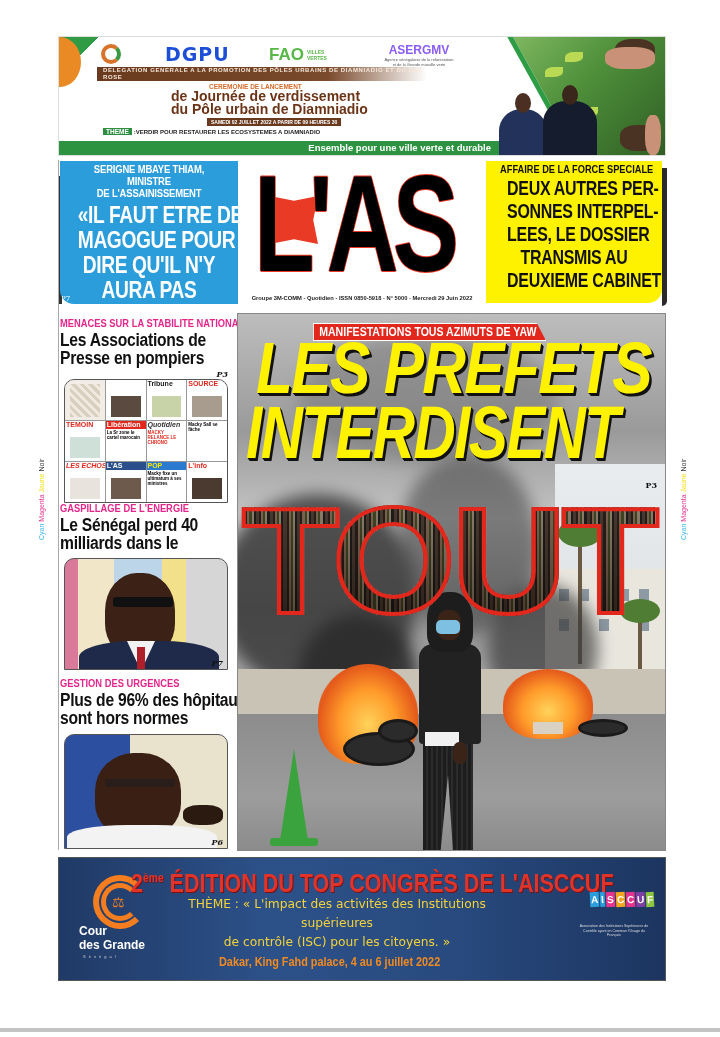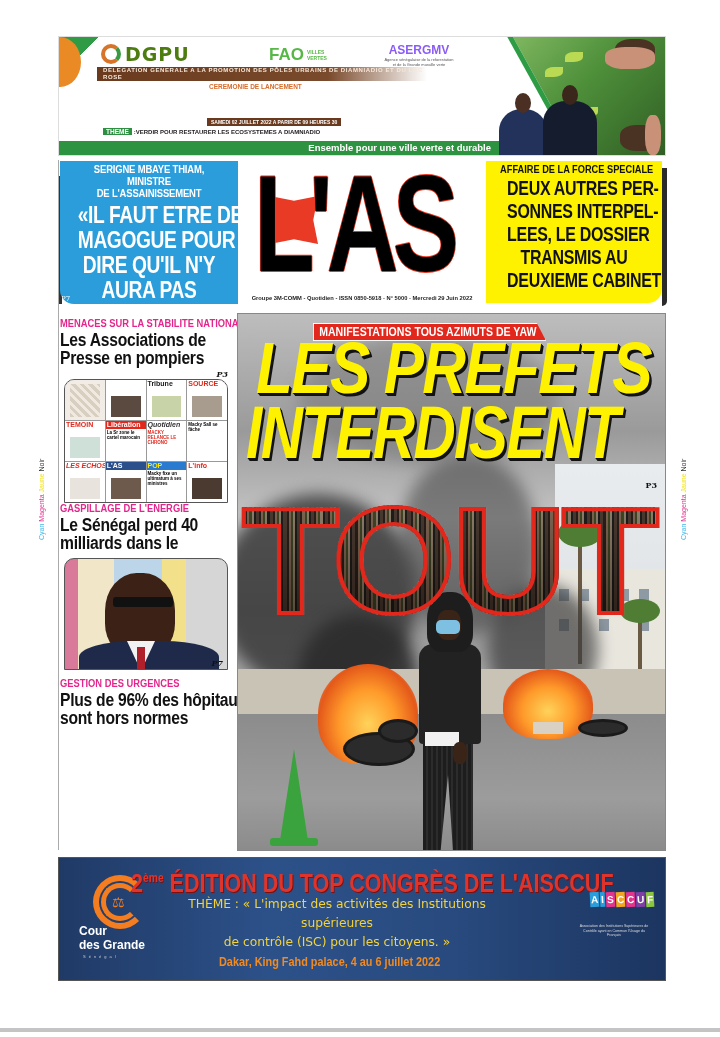--- a/index.html
+++ b/index.html
@@ -11,21 +11,21 @@
   .cmyk.right { left: 680px; top: 540px; }
   .cmyk .c { color: #3fb8e8; } .cmyk .m { color: #e4348e; } .cmyk .j { color: #f2e21a; } .cmyk .n { color: #333; }
   .side-rule-left { position: absolute; left: 58px; top: 160px; width: 1px; height: 690px; background: #aaa; }
 
   
   .ad-top { position: absolute; left: 58px; top: 36px; width: 608px; height: 120px; background: #ffffff; overflow: hidden; border: 1px solid #ddd; }
   .ad-top .orange-blob { position: absolute; left: -20px; top: 0px; width: 42px; height: 50px; background: #e98a24; border-radius: 0 50% 50% 0; }
   .ad-top .green-corner { position: absolute; left: 0; top: 0; width: 50px; height: 30px; background: linear-gradient(135deg, #2f9b45 50%, transparent 50%); }
   .ad-top .dgpu-logo { position: absolute; left: 42px; top: 6px; display: flex; align-items: center; gap: 4px; }
   .ad-top .dgpu-circle { width: 20px; height: 20px; border-radius: 50%; border: 4px solid #d7742a; border-right-color: #3a9a43; }
-  .ad-top .dgpu-text { font-family: "DejaVu Sans", sans-serif; font-weight: bold; font-size: 19px; color: #4d7c0f; letter-spacing: 1px; }
+  .ad-top .dgpu-text { font-family: "DejaVu Sans", sans-serif; font-weight: bold; font-size: 19px; color: #1d4ed8; letter-spacing: 1px; margin-left: 40px; }
   .ad-top .fao { position: absolute; left: 210px; top: 8px; color: #58b847; font-weight: bold; font-size: 17px; display: flex; align-items: center; gap: 3px; }
   .ad-top .fao small { font-size: 5px; line-height: 6px; display: block; color: #58b847; }
   .ad-top .asergmv { position: absolute; left: 325px; top: 6px; text-align: center; }
   .ad-top .asergmv b { display: block; color: #8b5cf6; font-size: 12px; font-weight: bold; }
   .ad-top .asergmv span { display: block; font-size: 4px; color: #555; width: 70px; }
   .ad-top .brown-band { position: absolute; left: 38px; top: 30px; width: 330px; height: 14px; background: linear-gradient(90deg, #6a3a1e, #7a4a2c 70%, rgba(255,255,255,0)); color: #f6e8da; font-size: 6px; font-weight: bold; line-height: 7px; padding-left: 6px; letter-spacing: 0.6px; }
   .ad-top .ceremonie { position: absolute; left: 150px; top: 46px; color: #d66b2a; font-size: 6.5px; font-weight: bold; }
   .ad-top .journee { position: absolute; left: 112px; top: 53px; color: #6b3417; font-size: 14px; font-weight: bold; line-height: 13px; font-family: "Liberation Sans", sans-serif; }
   .ad-top .samedi { position: absolute; left: 148px; top: 81px; background: #6a3a1e; color: #fff; font-size: 5px; padding: 1px 4px; font-weight: bold; }
   .ad-top .theme-row { position: absolute; left: 44px; top: 91px; display: flex; align-items: center; gap: 2px; }
@@ -165,20 +165,24 @@
       <small>VILLES</small>
       <small>VERTES</small>
     </span>
   </div>
   <div class="asergmv">
     <b>ASERGMV</b>
     <span>Agence sénégalaise de la reforestation et de la Grande muraille verte</span>
   </div>
   <div class="brown-band">DELEGATION GENERALE A LA PROMOTION DES PÔLES URBAINS DE DIAMNIADIO ET DU LAC ROSE</div>
   <div class="ceremonie">CEREMONIE DE LANCEMENT</div>
+  <div class="journee">
+    <div>de Journée de verdissement</div>
+    <div>du Pôle urbain de Diamniadio</div>
+  </div>
   <div class="samedi">SAMEDI 02 JUILLET 2022 A PARIR DE 09 HEURES 30</div>
   <div class="theme-row">
     <span class="theme-tag">THEME</span>
     <span class="theme-text">:VERDIR POUR RESTAURER LES ECOSYSTEMES A DIAMNIADIO</span>
   </div>
   <div class="people">
     <div class="person" style="left:0;width:48px;height:48px;background:#22325a;">
         <div class="head"></div>
       </div>
     <div class="person" style="left:44px;width:54px;height:56px;background:#151c2e;">
@@ -298,20 +302,27 @@
       <div style="position:absolute;left:72px;top:88px;width:8px;height:24px;background:#b0202a;"></div>
       <div class="pref">P7</div>
     </div>
   </div>
 
   <div class="story" style="top:364px;height:174px;">
     <div class="kicker">GESTION DES URGENCES</div>
     <div class="title" style="margin-top:2px;">
       <div>Plus de 96% des hôpitaux</div>
       <div>sont hors normes</div>
+    </div>
+    <div class="photo" style="top:57px;height:115px;background:linear-gradient(90deg,#2d4fa0 0 40%,#e9e2cc 40% 100%);">
+      <div style="position:absolute;left:30px;top:18px;width:86px;height:84px;background:#3a2014;border-radius:45% 45% 40% 40%;"></div>
+      <div style="position:absolute;left:40px;top:44px;width:70px;height:8px;background:rgba(30,30,30,0.6);border-radius:3px;"></div>
+      <div style="position:absolute;left:2px;top:90px;width:150px;height:30px;background:#f3f3f3;border-radius:40% 40% 0 0;"></div>
+      <div style="position:absolute;left:118px;top:70px;width:40px;height:20px;background:#2a1a10;border-radius:40%;"></div>
+      <div class="pref">P6</div>
     </div>
   </div>
 </div>
 
 <div class="main">
   <div class="sky"></div>
   <div class="building">
     <div class="win" style="left:14px;top:20px;"></div>
     <div class="win" style="left:34px;top:20px;"></div>
     <div class="win" style="left:54px;top:20px;"></div>

